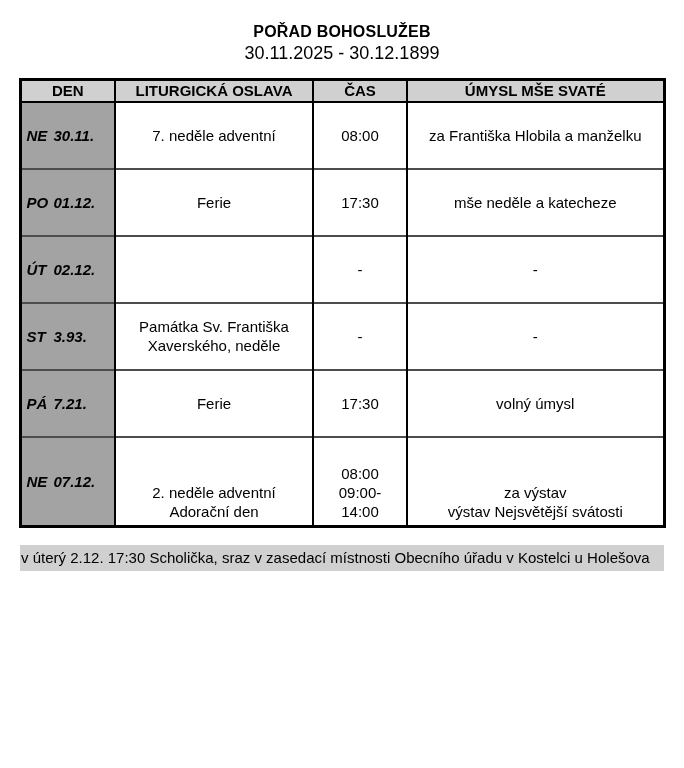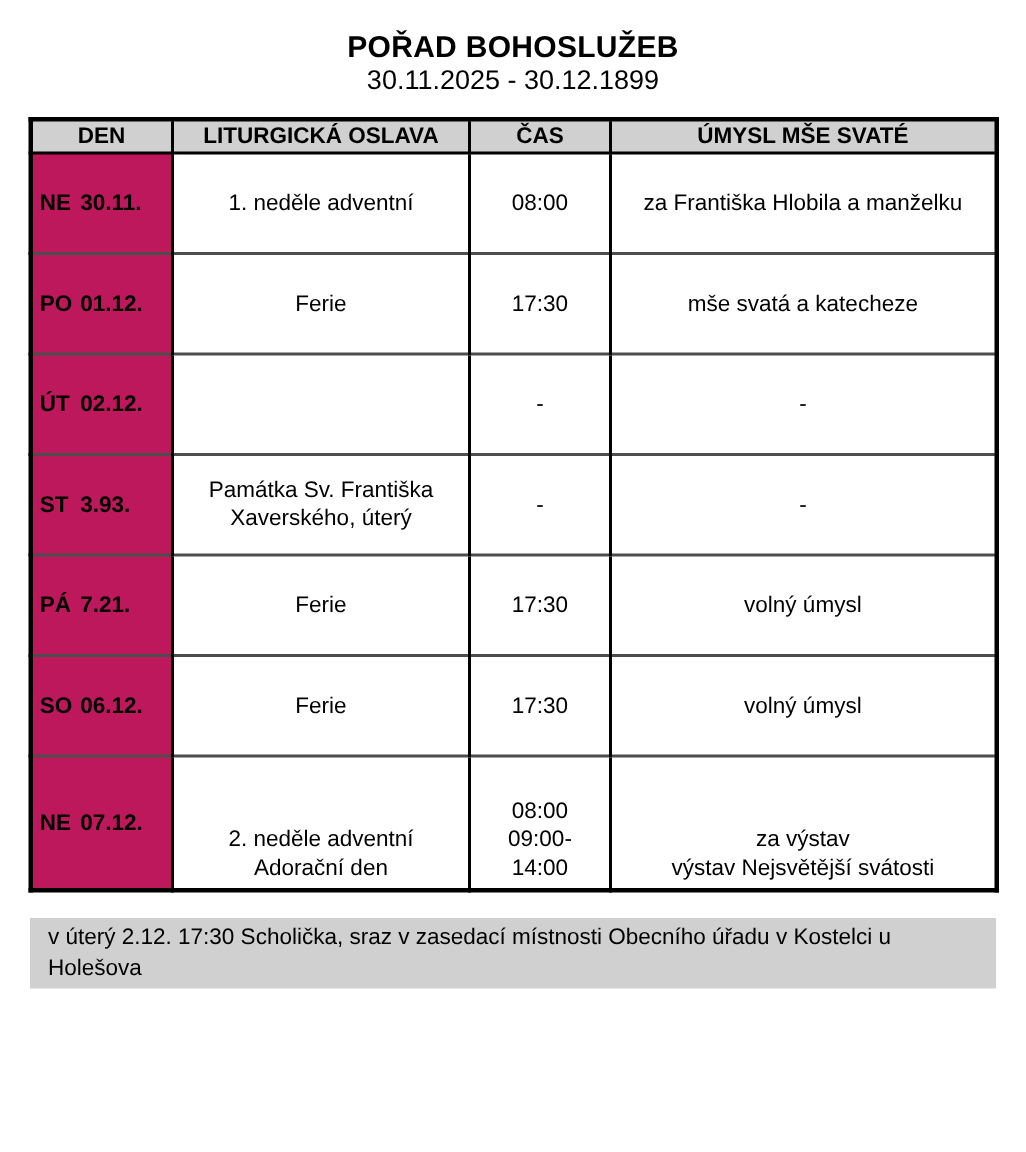--- a/index.html
+++ b/index.html
@@ -11,21 +11,21 @@
     height: 768px;
     font-family: "Liberation Sans", sans-serif;
     color: #000;
     -webkit-font-smoothing: antialiased;
   }
   .page { width: 684px; height: 768px; overflow: hidden; }
 
   
   .title-block { padding-top: 22px; text-align: center; }
   .doc-title, .doc-subtitle {
-    font-size: 20px;
+    font-size: 16px;
     font-weight: bold;
     line-height: 20px;
     letter-spacing: 0.2px;
   }
   .doc-daterange { font-size: 18px; line-height: 20px; margin-top: 1px; }
 
   
   table.schedule {
     table-layout: fixed;
     width: 644px;
@@ -51,26 +51,27 @@
   }
   tbody tr { height: 67px; }
   tbody tr:last-child { height: 90px; }
   tbody td {
     border-left: 2px solid #000;
     border-right: 2px solid #000;
     border-top: 2px solid #4d4d4d;
     font-size: 15px;
   }
   td.day-cell {
-    background: #be185d;
+    background: #a3a3a3;
     font-weight: bold;
     text-align: left;
     padding-left: 5px;
     white-space: nowrap;
     vertical-align: middle;
+    font-style: italic;
   }
   .day-abbr { display: inline-block; min-width: 27px; }
   td.content-cell {
     text-align: center;
     vertical-align: middle;
     padding: 2px 8px;
     line-height: 19px;
   }
   td.content-cell.multi {
     vertical-align: bottom;
@@ -78,21 +79,21 @@
   }
   td.content-cell.multi .cell-line + .cell-line { }
 
   
   .footer-note {
     width: 644px;
     margin: 17px auto 0 auto;
     background: #d0d0d0;
     font-size: 15px;
     line-height: 21px;
-    padding: 2px 10px 3px 12px;
+    padding: 2px 10px 3px 1px;
   }
 </style>
 </head>
 <body>
 
 <div class="page">
 
   <div class="title-block">
     <div class="doc-title">POŘAD BOHOSLUŽEB</div>
     <div class="doc-daterange">30.11.2025 - 30.12.1899</div>
@@ -110,77 +111,65 @@
         <th>DEN</th>
         <th>LITURGICKÁ OSLAVA</th>
         <th>ČAS</th>
         <th>ÚMYSL MŠE SVATÉ</th>
       </tr>
     </thead>
     <tbody>
         <tr>
           <td class="day-cell"><span class="day-abbr">NE</span><span class="day-date">30.11.</span></td>
           <td class="content-cell celebration-cell">
-            <div class="cell-line">1. neděle adventní</div>
+            <div class="cell-line">7. neděle adventní</div>
           </td>
           <td class="content-cell time-cell">
             <div class="cell-line">08:00</div>
           </td>
           <td class="content-cell intention-cell">
             <div class="cell-line">za Františka Hlobila a manželku</div>
           </td>
         </tr>
         <tr>
           <td class="day-cell"><span class="day-abbr">PO</span><span class="day-date">01.12.</span></td>
           <td class="content-cell celebration-cell">
             <div class="cell-line">Ferie</div>
           </td>
           <td class="content-cell time-cell">
             <div class="cell-line">17:30</div>
           </td>
           <td class="content-cell intention-cell">
-            <div class="cell-line">mše svatá a katecheze</div>
+            <div class="cell-line">mše neděle a katecheze</div>
           </td>
         </tr>
         <tr>
           <td class="day-cell"><span class="day-abbr">ÚT</span><span class="day-date">02.12.</span></td>
           <td class="content-cell celebration-cell"></td>
           <td class="content-cell time-cell">
             <div class="cell-line">-</div>
           </td>
           <td class="content-cell intention-cell">
             <div class="cell-line">-</div>
           </td>
         </tr>
         <tr>
           <td class="day-cell"><span class="day-abbr">ST</span><span class="day-date">3.93.</span></td>
           <td class="content-cell celebration-cell">
-            <div class="cell-line">Památka Sv. Františka Xaverského, úterý</div>
+            <div class="cell-line">Památka Sv. Františka Xaverského, neděle</div>
           </td>
           <td class="content-cell time-cell">
             <div class="cell-line">-</div>
           </td>
           <td class="content-cell intention-cell">
             <div class="cell-line">-</div>
           </td>
         </tr>
         <tr>
           <td class="day-cell"><span class="day-abbr">PÁ</span><span class="day-date">7.21.</span></td>
-          <td class="content-cell celebration-cell">
-            <div class="cell-line">Ferie</div>
-          </td>
-          <td class="content-cell time-cell">
-            <div class="cell-line">17:30</div>
-          </td>
-          <td class="content-cell intention-cell">
-            <div class="cell-line">volný úmysl</div>
-          </td>
-        </tr>
-        <tr>
-          <td class="day-cell"><span class="day-abbr">SO</span><span class="day-date">06.12.</span></td>
           <td class="content-cell celebration-cell">
             <div class="cell-line">Ferie</div>
           </td>
           <td class="content-cell time-cell">
             <div class="cell-line">17:30</div>
           </td>
           <td class="content-cell intention-cell">
             <div class="cell-line">volný úmysl</div>
           </td>
         </tr>

